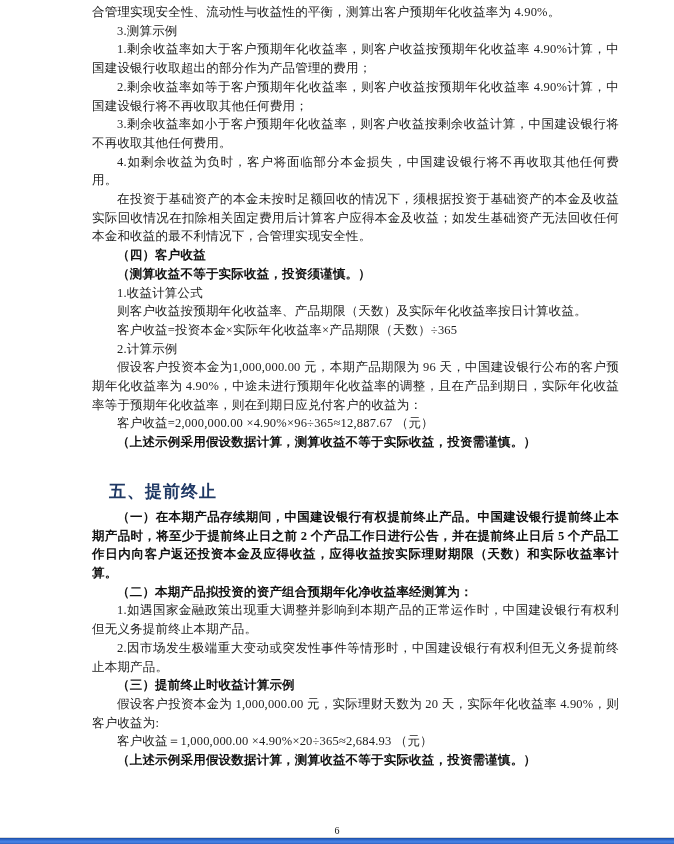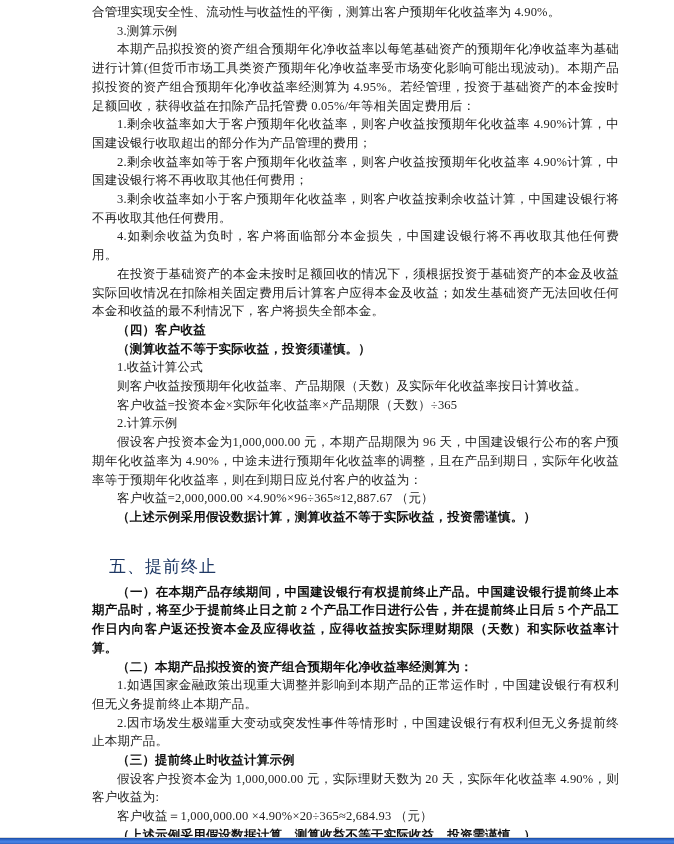--- a/index.html
+++ b/index.html
@@ -17,21 +17,21 @@
     width:527px;
     font-size:12.5px;
     line-height:18.7px;
     text-align:justify;
     letter-spacing:0.2px;
   }
   .para{margin:0;}
   .para.indent{text-indent:2em;}
   .para.bold{font-weight:bold;color:#111111;}
   .para.heading{
-    font-weight:normal;
+    font-weight:bold;
     font-size:17px;
     line-height:26px;
     margin-top:27px;
     margin-bottom:3px;
     color:#1f3864;
     text-indent:1em;
     letter-spacing:1px;
     font-family:"Liberation Sans","DejaVu Sans",sans-serif;
   }
   .page-footer{
@@ -55,26 +55,25 @@
     box-sizing:border-box;
   }
 </style>
 </head>
 <body>
 
 <div class="page">
   <div class="doc-body">
       <div class="para">合管理实现安全性、流动性与收益性的平衡，测算出客户预期年化收益率为 4.90%。</div>
       <div class="para indent">3.测算示例</div>
-      <div class="para indent">本期产品拟投资的资产组合预期年化净收益率以每笔基础资产的预期年化净收益率为基础进行计算(但货币市场工具类资产预期年化净收益率受市场变化影响可能出现波动)。本期产品拟投资的资产组合预期年化净收益率经测算为 4.95%。若经管理，投资于基础资产的本金按时足额回收，获得收益在扣除产品托管费 0.05%/年等相关固定费用后：</div>
       <div class="para indent">1.剩余收益率如大于客户预期年化收益率，则客户收益按预期年化收益率 4.90%计算，中国建设银行收取超出的部分作为产品管理的费用；</div>
       <div class="para indent">2.剩余收益率如等于客户预期年化收益率，则客户收益按预期年化收益率 4.90%计算，中国建设银行将不再收取其他任何费用；</div>
       <div class="para indent">3.剩余收益率如小于客户预期年化收益率，则客户收益按剩余收益计算，中国建设银行将不再收取其他任何费用。</div>
       <div class="para indent">4.如剩余收益为负时，客户将面临部分本金损失，中国建设银行将不再收取其他任何费用。</div>
-      <div class="para indent">在投资于基础资产的本金未按时足额回收的情况下，须根据投资于基础资产的本金及收益实际回收情况在扣除相关固定费用后计算客户应得本金及收益；如发生基础资产无法回收任何本金和收益的最不利情况下，客户将损失全部本金。</div>
+      <div class="para indent">在投资于基础资产的本金未按时足额回收的情况下，须根据投资于基础资产的本金及收益实际回收情况在扣除相关固定费用后计算客户应得本金及收益；如发生基础资产无法回收任何本金和收益的最不利情况下，合管理实现安全性。</div>
       <div class="para indent bold">（四）客户收益</div>
       <div class="para indent bold">（测算收益不等于实际收益，投资须谨慎。）</div>
       <div class="para indent">1.收益计算公式</div>
       <div class="para indent">则客户收益按预期年化收益率、产品期限（天数）及实际年化收益率按日计算收益。</div>
       <div class="para indent">客户收益=投资本金×实际年化收益率×产品期限（天数）÷365</div>
       <div class="para indent">2.计算示例</div>
       <div class="para indent">假设客户投资本金为1,000,000.00 元，本期产品期限为 96 天，中国建设银行公布的客户预期年化收益率为 4.90%，中途未进行预期年化收益率的调整，且在产品到期日，实际年化收益率等于预期年化收益率，则在到期日应兑付客户的收益为：</div>
       <div class="para indent">客户收益=2,000,000.00 ×4.90%×96÷365≈12,887.67 （元）</div>
       <div class="para indent bold">（上述示例采用假设数据计算，测算收益不等于实际收益，投资需谨慎。）</div>
       <div class="para heading">五、提前终止</div>

